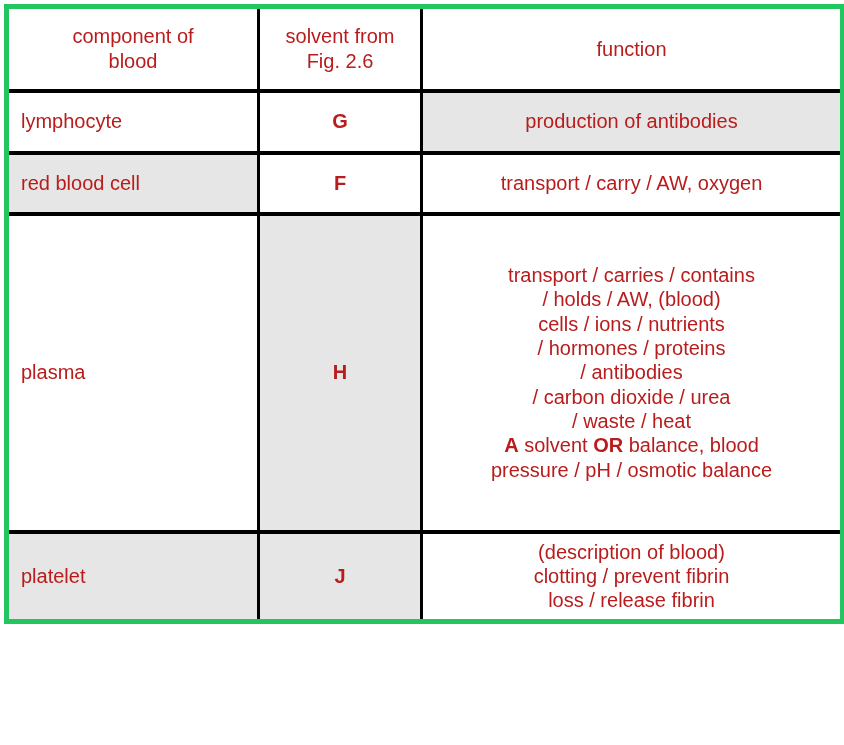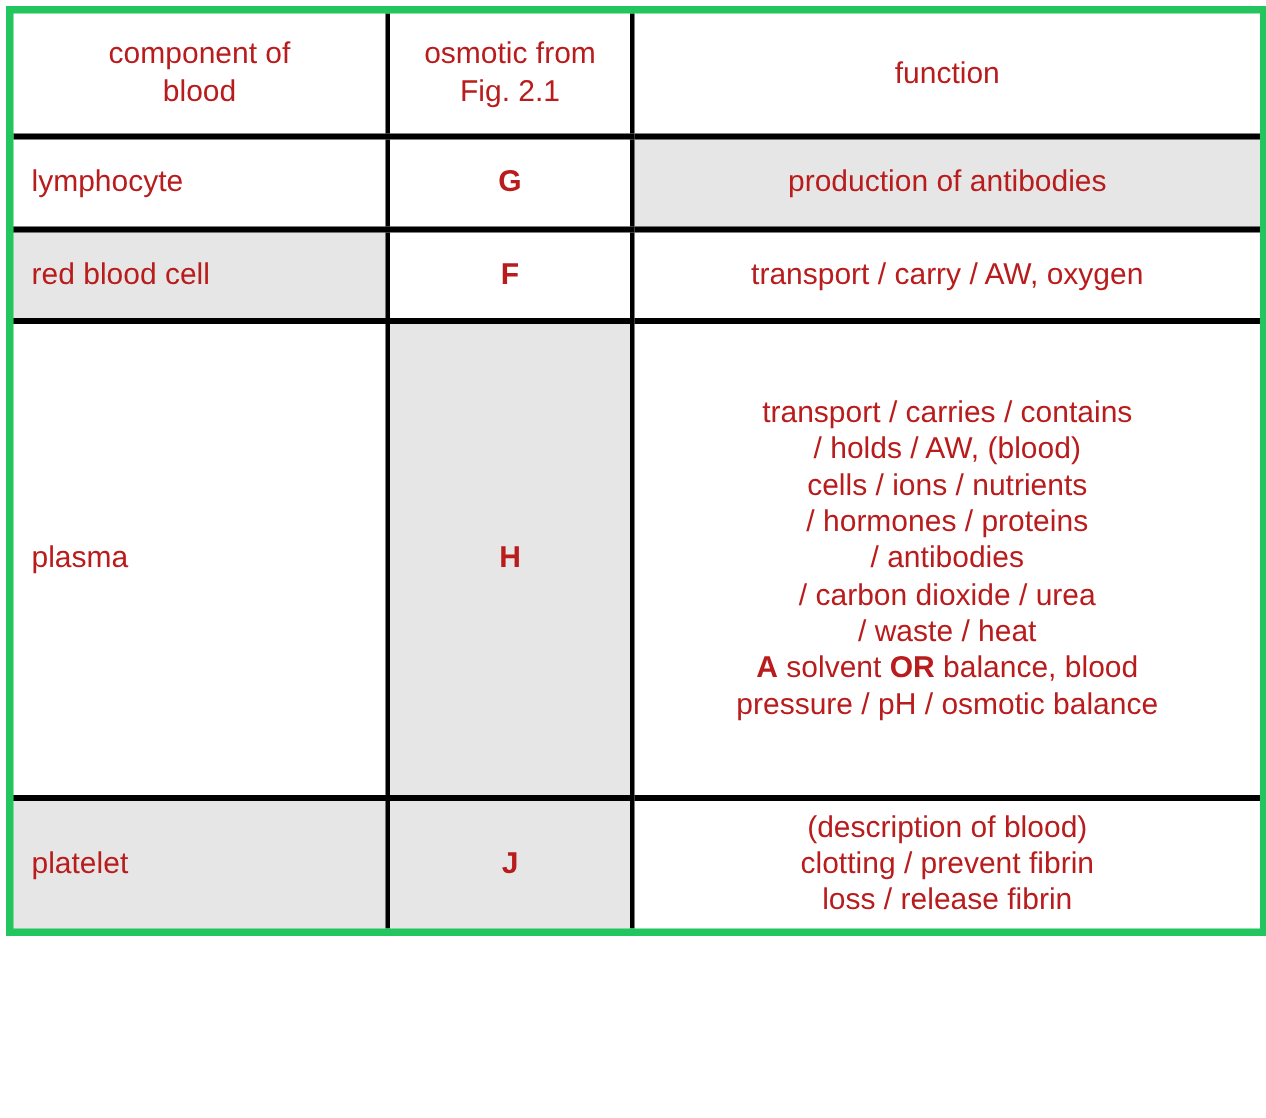--- a/index.html
+++ b/index.html
@@ -63,22 +63,22 @@
       <col class="c-letter">
       <col class="c-function">
     </colgroup>
     <thead>
       <tr id="header-row">
           <th>
             <span class="line">component of</span>
             <span class="line">blood</span>
           </th>
           <th>
-            <span class="line">osmotic from</span>
-            <span class="line">Fig. 2.1</span>
+            <span class="line">solvent from</span>
+            <span class="line">Fig. 2.6</span>
           </th>
           <th>
             <span class="line">function</span>
           </th>
         </tr>
     </thead>
     <tbody id="table-body">
         <tr>
           <td class="cell-component">lymphocyte</td>
           <td class="cell-letter">G</td>

